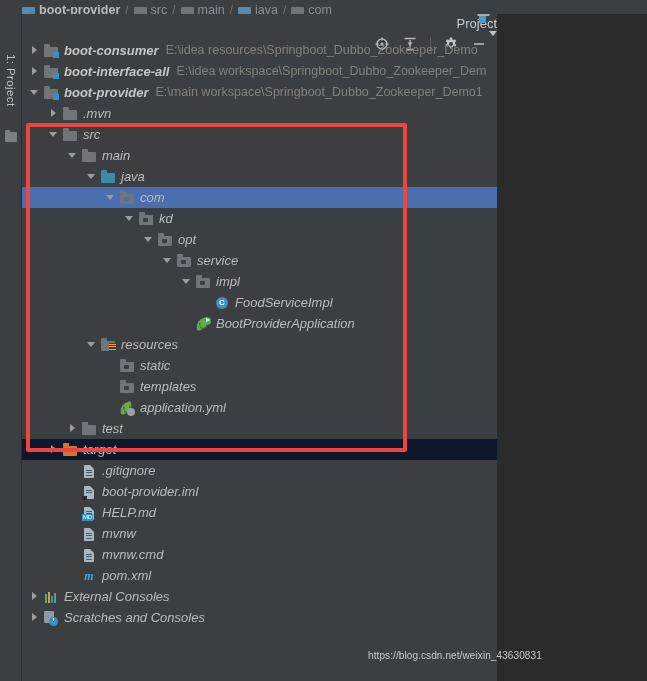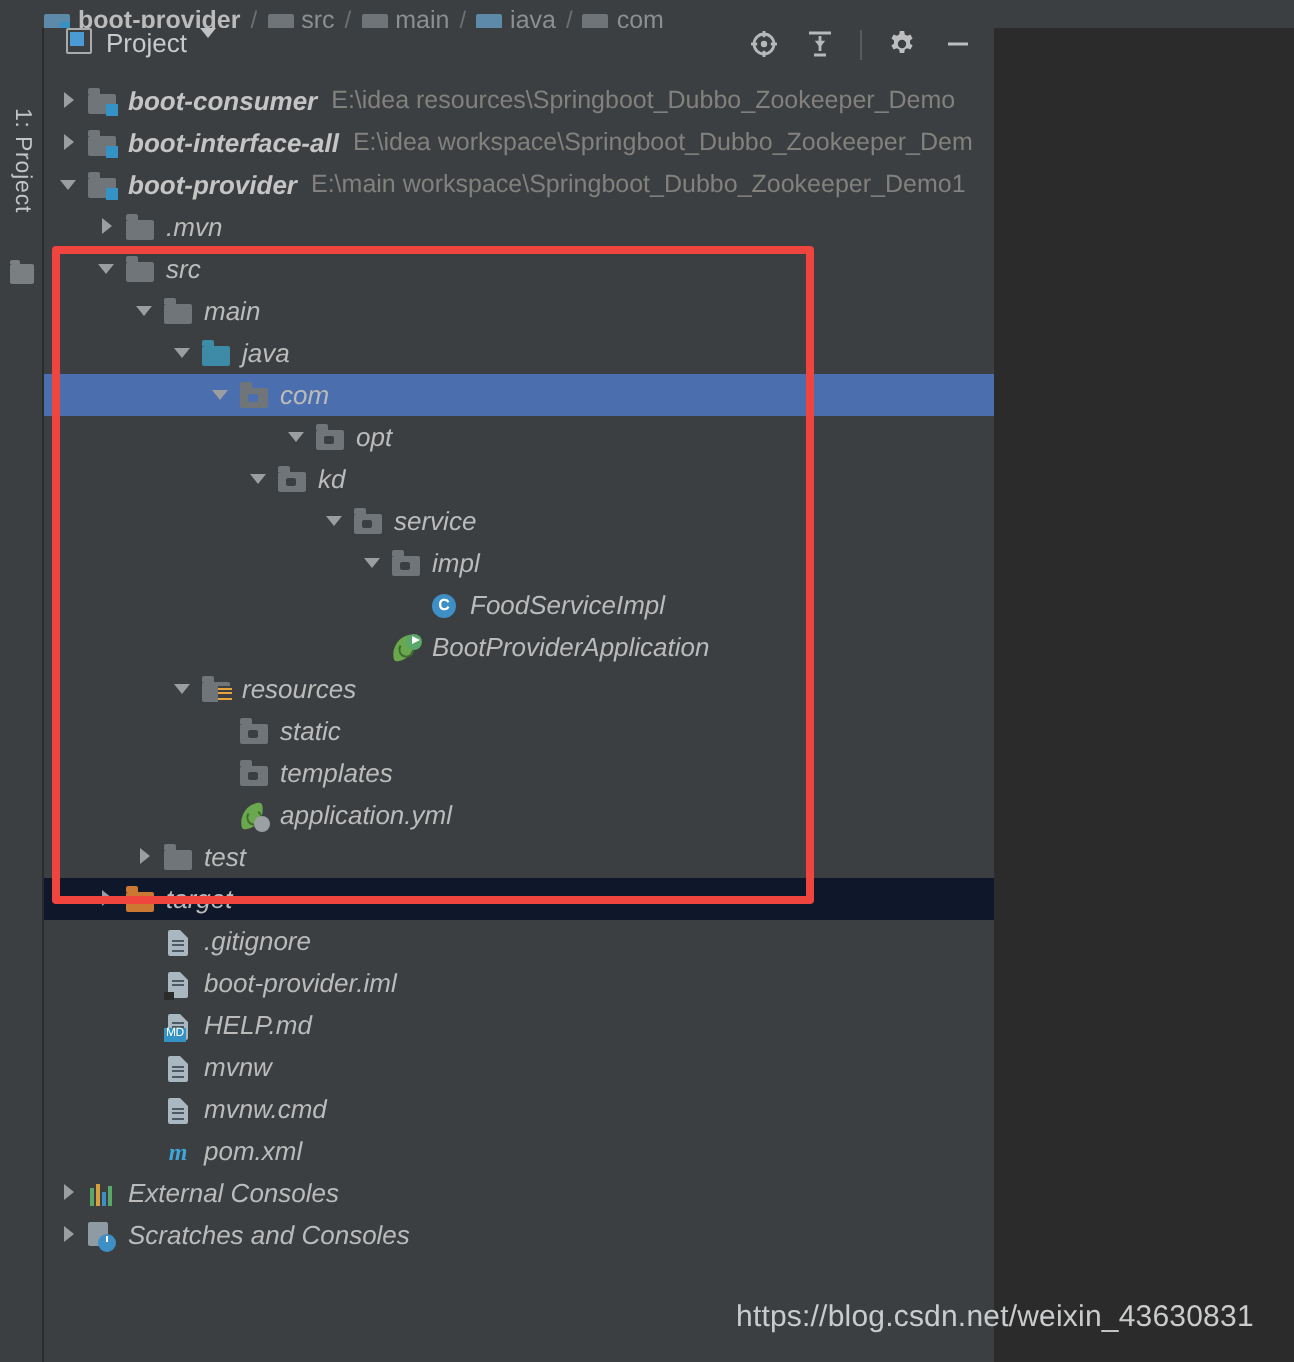--- a/index.html
+++ b/index.html
@@ -49,21 +49,21 @@
   .vtab-ic:after{ content:""; position:absolute; left:0; top:-2px;
     width:5px; height:2px; background:#7a7f82; border-radius:1px 1px 0 0; }
 
   
   .panel{
     position:absolute; left:22px; top:14px; width:475px; height:667px;
     background:#3c3f41;
   }
   .panel-head{
     position:absolute; left:0; top:0; width:475px; height:26px;
-    background:#3c3f41; display:flex; align-items:flex-start;
+    background:#3c3f41; display:flex; align-items:flex-end;flex-direction:column;
   }
   .ph-ic{ width:13px; height:13px; margin-left:11px; margin-right:7px;
           border:1.6px solid #a9abac; border-radius:1px; position:relative; }
   .ph-ic:after{ content:""; position:absolute; left:1px; top:1px;
     width:7px; height:7px; background:#4a9ad4; }
   .ph-title{ color:#c8cacb; font-size:13px; }
   .ph-caret{ margin-left:7px; width:0;height:0;
     border-left:4px solid transparent;border-right:4px solid transparent;
     border-top:5px solid #c0c2c3; }
   .ph-tools{ margin-left:auto; display:flex; align-items:center;
@@ -162,21 +162,21 @@
 
   
   .annot{
     position:absolute; left:26px; top:123px; width:381px; height:329px;
     border:4px solid #f0443e; border-radius:2px; pointer-events:none;
   }
 
   
   .watermark{
     position:absolute; left:368px; top:650px;
-    color:#c9cbcc; font-size:15px; letter-spacing:.1px;
+    color:#c9cbcc; font-size:10px; letter-spacing:.1px;
   }
   
   .editor{
     position:absolute; left:497px; top:14px; width:150px; height:667px;
     background:#2b2b2b;
   }
 </style>
 </head>
 <body>
 
@@ -332,36 +332,36 @@
         <div class="row sel">
           <span style="width: 84px; flex: 0 0 auto;"></span>
           <span class="arrow d"></span>
           <span class="ico">
             <span class="f-grey"></span>
             <span class="pkg-dot"></span>
           </span>
           <span class="lbl">com</span>
         </div>
         <div class="row">
+          <span style="width: 103px; flex: 0 0 auto;"></span>
+          <span class="arrow d"></span>
+          <span class="ico">
+            <span class="f-grey"></span>
+            <span class="pkg-dot"></span>
+          </span>
+          <span class="lbl">kd</span>
+        </div>
+        <div class="row">
           <span style="width: 122px; flex: 0 0 auto;"></span>
           <span class="arrow d"></span>
           <span class="ico">
             <span class="f-grey"></span>
             <span class="pkg-dot"></span>
           </span>
           <span class="lbl">opt</span>
-        </div>
-        <div class="row">
-          <span style="width: 103px; flex: 0 0 auto;"></span>
-          <span class="arrow d"></span>
-          <span class="ico">
-            <span class="f-grey"></span>
-            <span class="pkg-dot"></span>
-          </span>
-          <span class="lbl">kd</span>
         </div>
         <div class="row">
           <span style="width: 141px; flex: 0 0 auto;"></span>
           <span class="arrow d"></span>
           <span class="ico">
             <span class="f-grey"></span>
             <span class="pkg-dot"></span>
           </span>
           <span class="lbl">service</span>
         </div>

